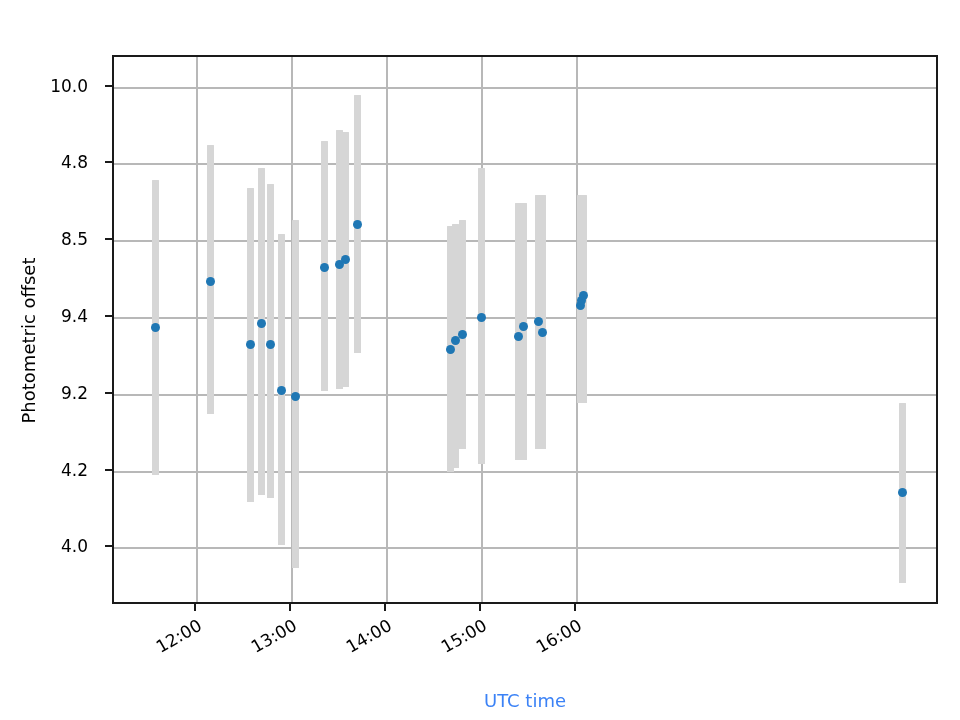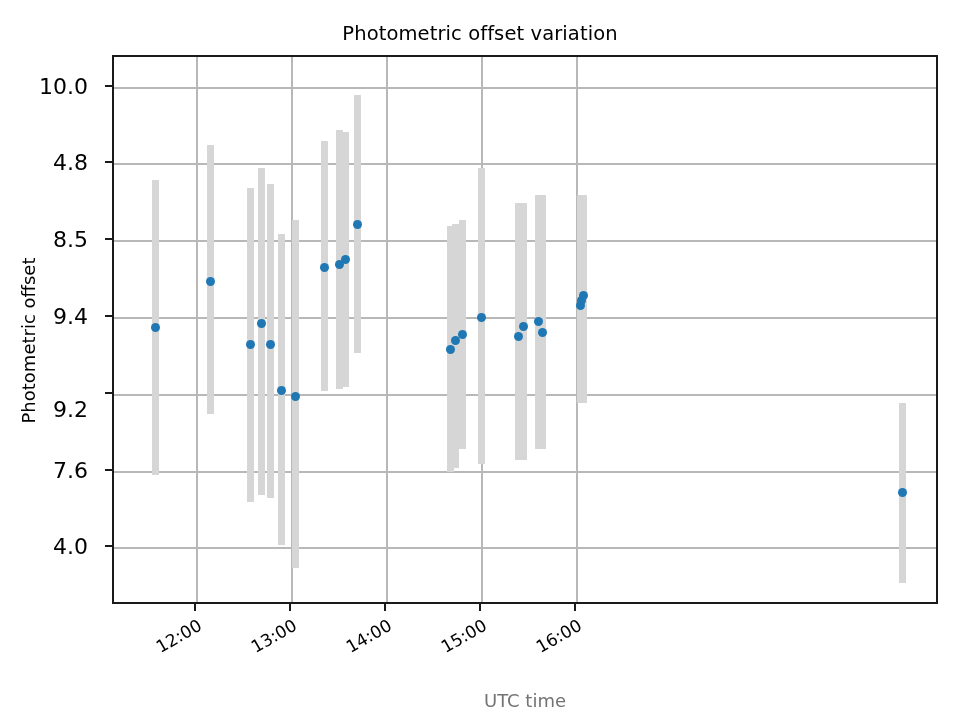--- a/index.html
+++ b/index.html
@@ -75,21 +75,21 @@
     position: absolute;
     left: 105px;
     width: 7px;
     height: 2px;
     background: #1a1a1a;
   }
   .ytick-label {
     position: absolute;
     right: 862px;
     text-align: center;
-    font-size: 22px;
+    font-size: 17px;
     color: #000000;
     white-space: nowrap;
     transform: translateY(-50%);
     padding-right: 10px;
   }
   .xtick-line {
     position: absolute;
     top: 604px;
     width: 2px;
     height: 7px;
@@ -114,40 +114,39 @@
     color: #000000;
     transform: rotate(-90deg);
   }
   #xlabel {
     position: absolute;
     left: 112px;
     top: 690px;
     width: 826px;
     text-align: center;
     font-size: 18px;
-    color: #737373;
+    color: #3b82f6;
   }
 </style>
 </head>
 <body>
 
 <div id="figure">
 
-  <div id="chart-title">Photometric offset variation</div>
 
   <div id="ylabel">Photometric offset</div>
   <div id="xlabel">UTC time</div>
 
   <div id="ytick-labels">
       <div class="ytick-label" style="top: 85.7133px;">10.0</div>
       <div class="ytick-label" style="top: 162.497px;">4.8</div>
       <div class="ytick-label" style="top: 239.28px;">8.5</div>
       <div class="ytick-label" style="top: 316.063px; margin-left: 24px;">9.4</div>
-      <div class="ytick-label" style="top: 392.846px; margin-top: 16px;">9.2</div>
-      <div class="ytick-label" style="top: 469.629px;">7.6</div>
+      <div class="ytick-label" style="top: 392.846px;">9.2</div>
+      <div class="ytick-label" style="top: 469.629px;">4.2</div>
       <div class="ytick-label" style="top: 546.413px;">4.0</div>
     </div>
   <div id="ytick-lines">
       <div class="ytick-line" style="top: 84.7133px;"></div>
       <div class="ytick-line" style="top: 161.497px;"></div>
       <div class="ytick-line" style="top: 238.28px;"></div>
       <div class="ytick-line" style="top: 315.063px;"></div>
       <div class="ytick-line" style="top: 391.846px;"></div>
       <div class="ytick-line" style="top: 468.629px;"></div>
       <div class="ytick-line" style="top: 545.413px;"></div>

